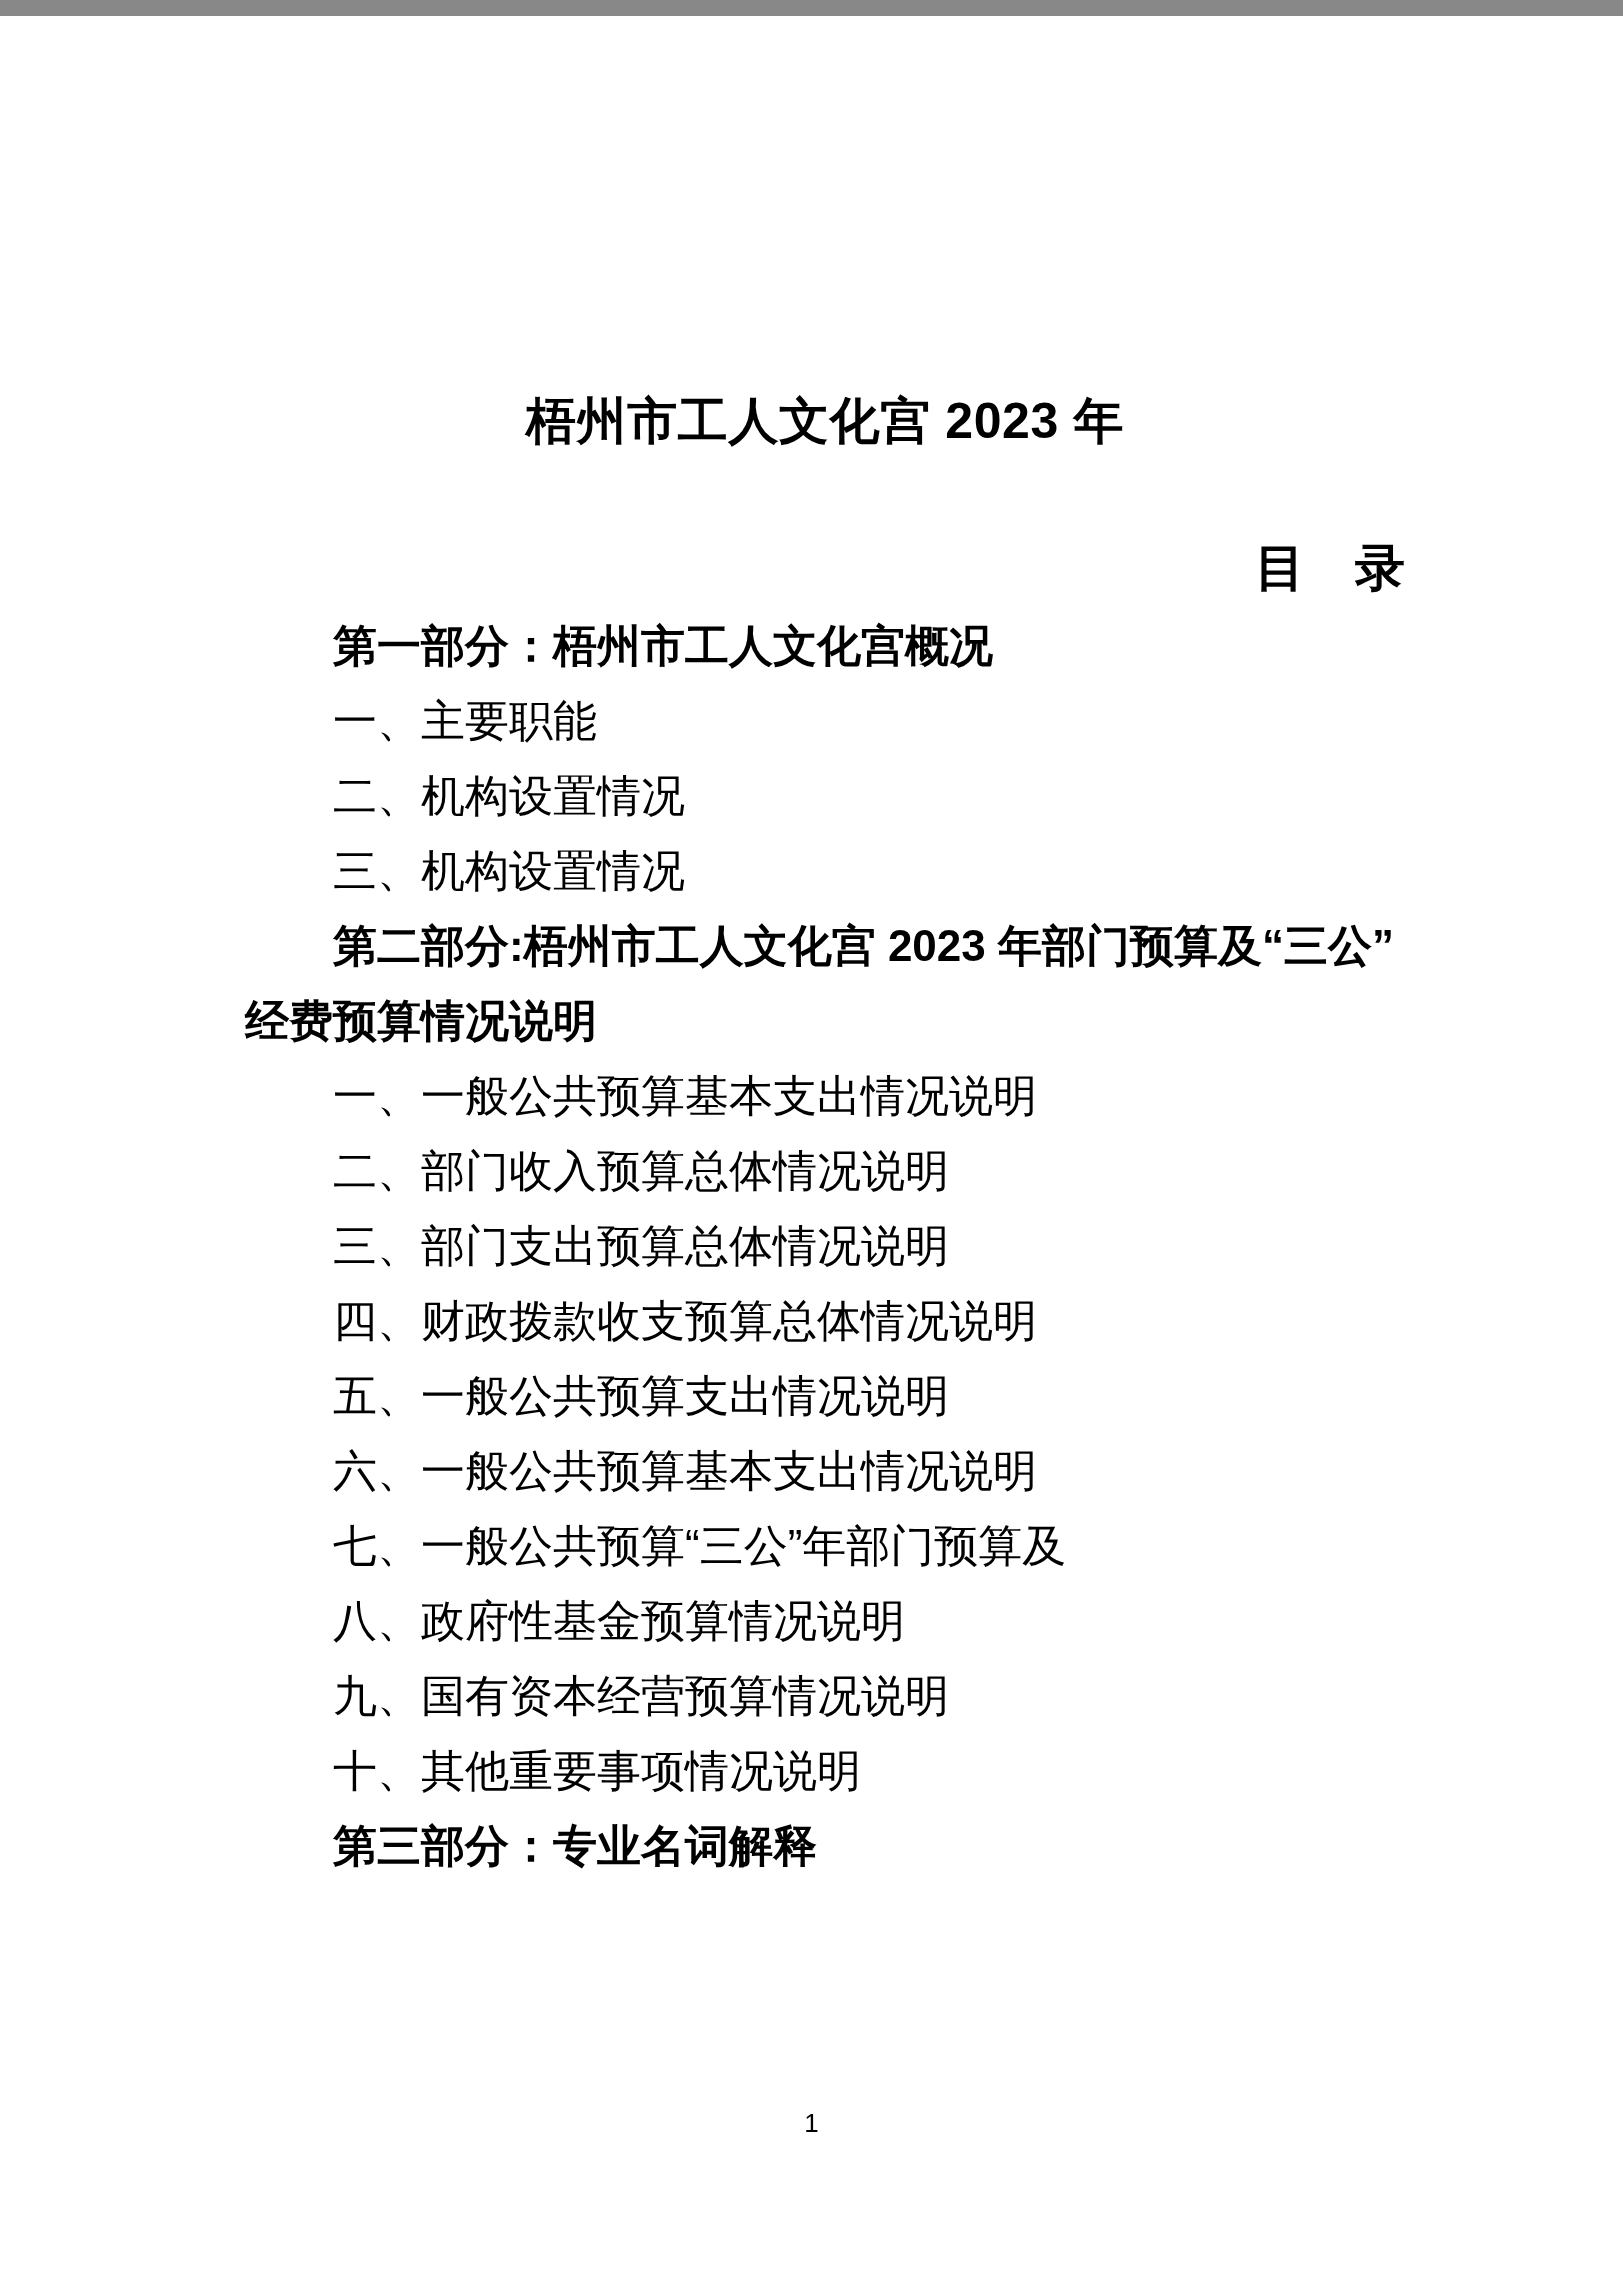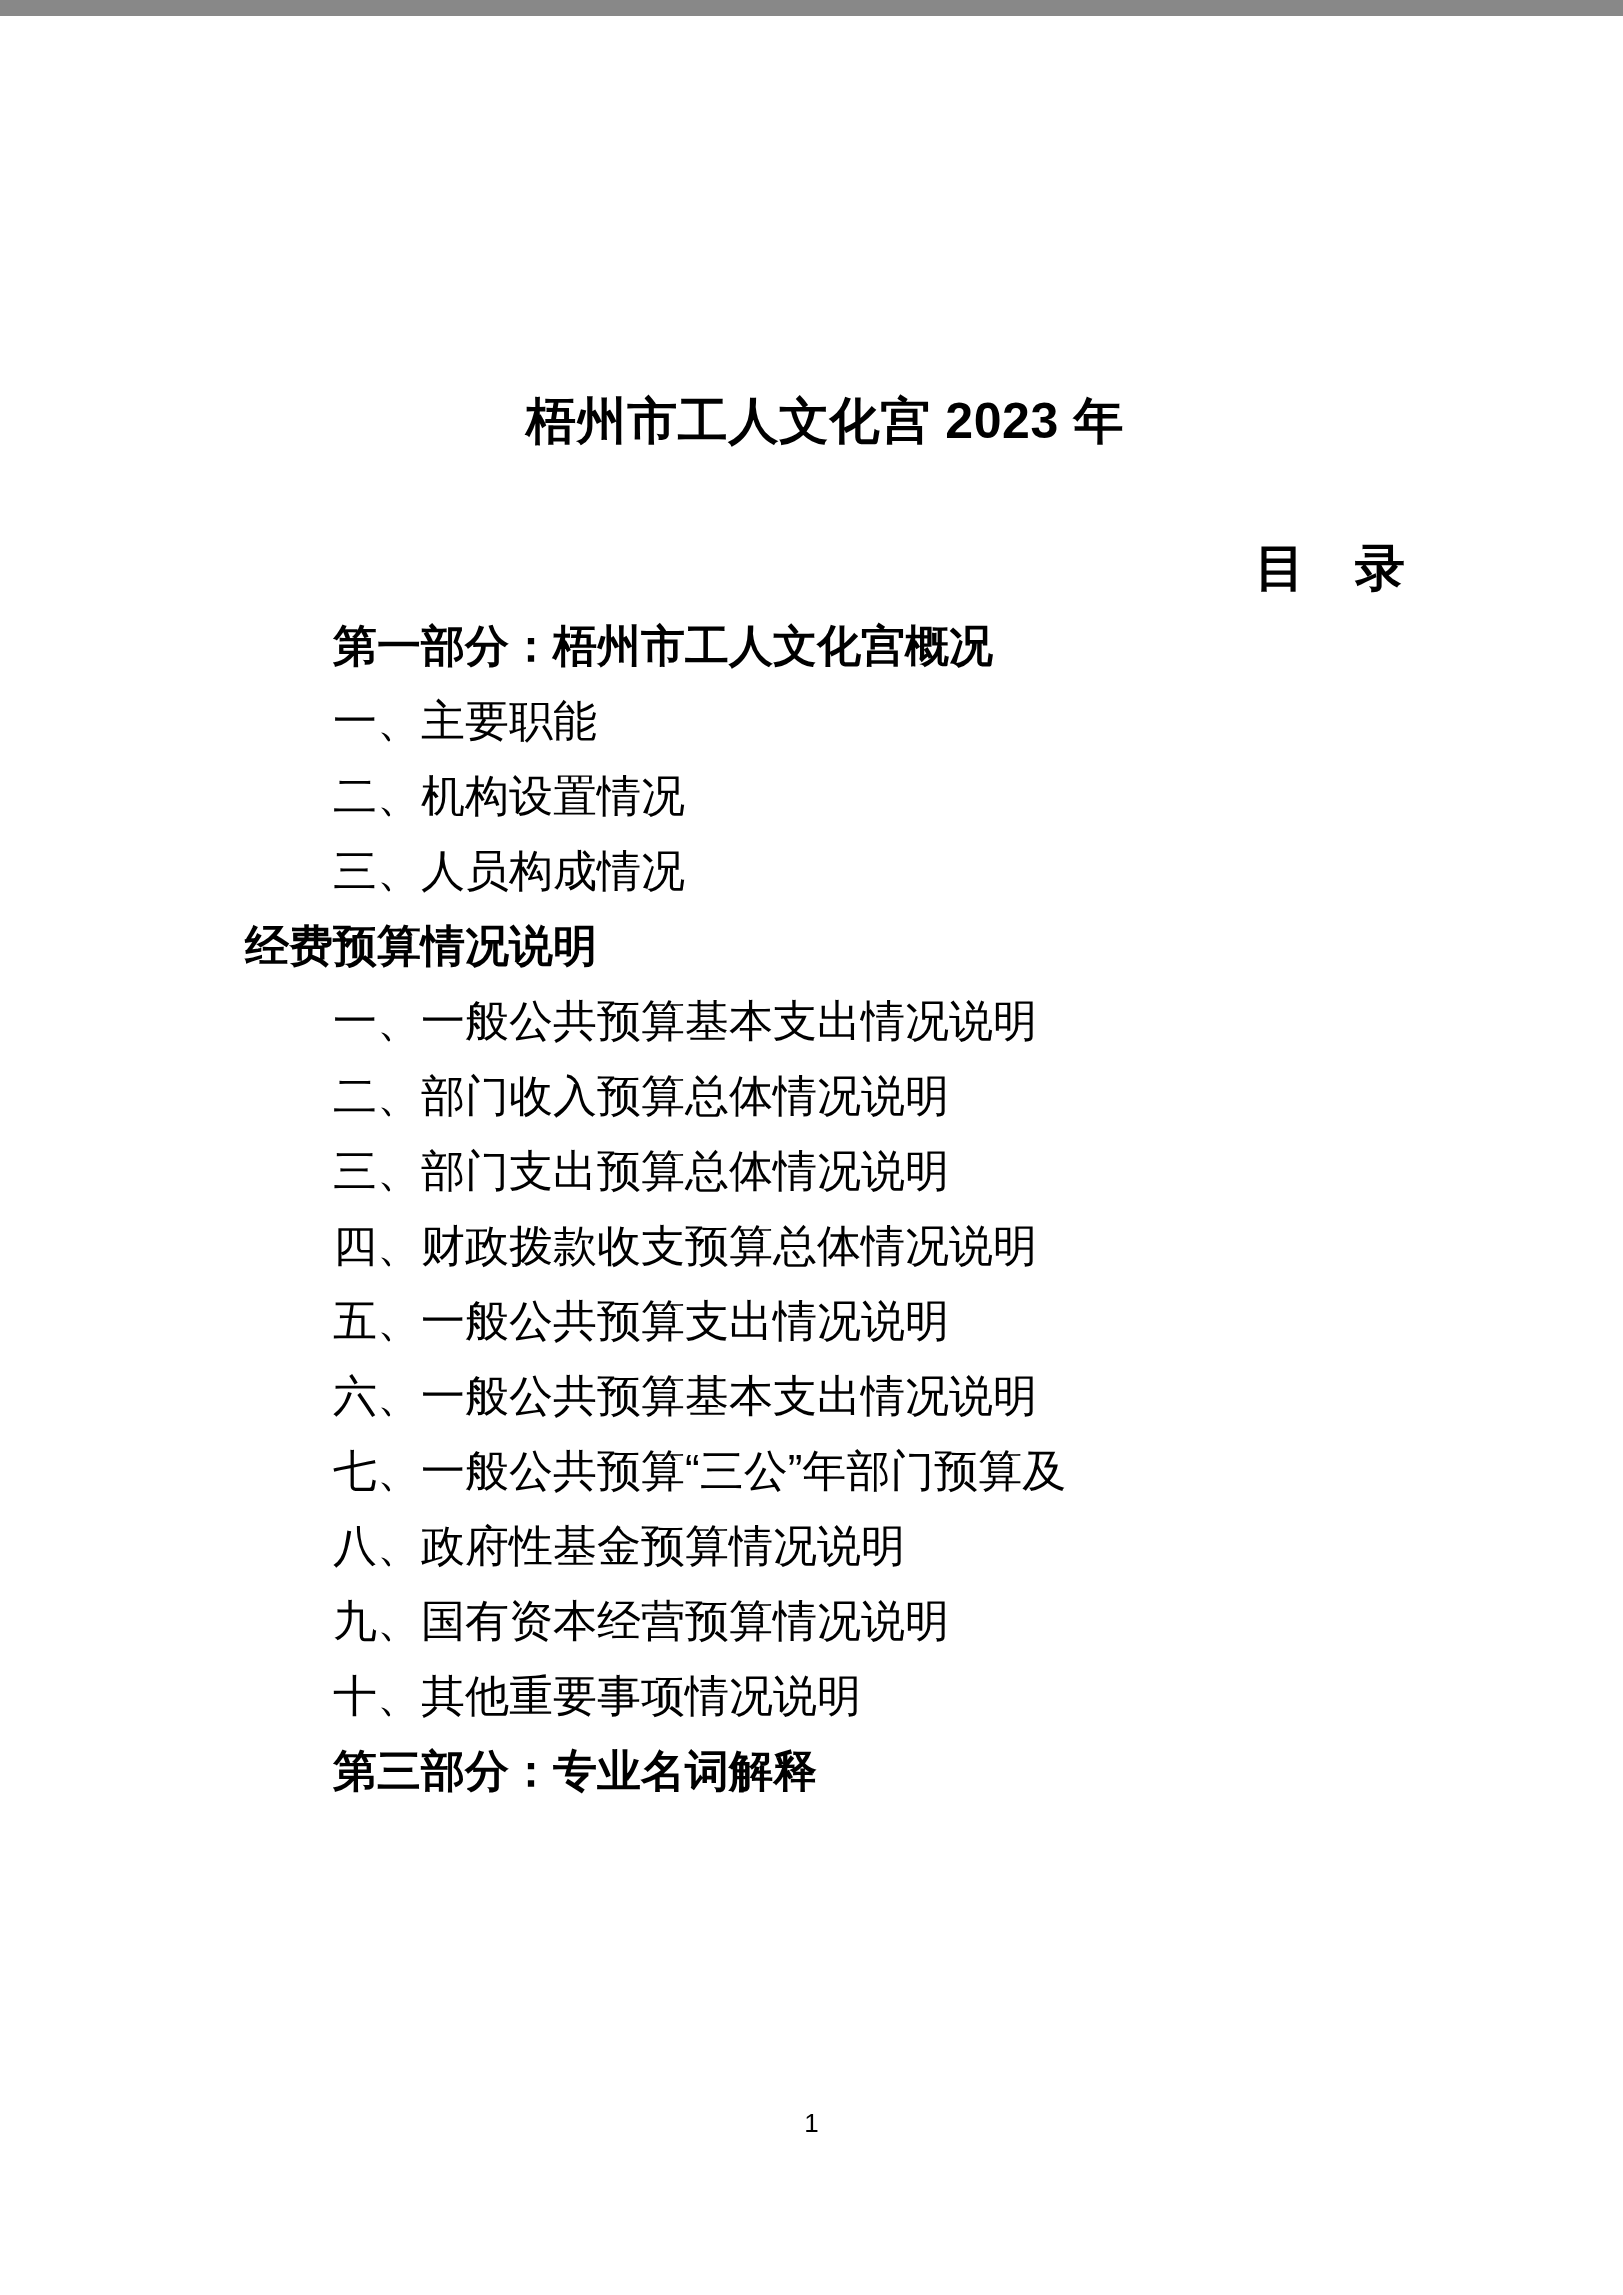--- a/index.html
+++ b/index.html
@@ -69,21 +69,22 @@
 
 <div class="page">
   <h1 class="doc-title">梧州市工人文化宫 2023 年</h1>
 
   <h2 class="toc-heading">目　录</h2>
 
   <div class="toc-list" id="toc-list">
       <p class="toc-line bold indent">第一部分：梧州市工人文化宫概况</p>
       <p class="toc-line indent">一、主要职能</p>
       <p class="toc-line indent">二、机构设置情况</p>
-      <p class="toc-line indent">三、人员构成情况</p>
+      <p class="toc-line indent">三、机构设置情况</p>
+      <p class="toc-line bold indent">第二部分:梧州市工人文化宫 2023 年部门预算及“三公”</p>
       <p class="toc-line bold">经费预算情况说明</p>
       <p class="toc-line indent">一、一般公共预算基本支出情况说明</p>
       <p class="toc-line indent">二、部门收入预算总体情况说明</p>
       <p class="toc-line indent">三、部门支出预算总体情况说明</p>
       <p class="toc-line indent">四、财政拨款收支预算总体情况说明</p>
       <p class="toc-line indent">五、一般公共预算支出情况说明</p>
       <p class="toc-line indent">六、一般公共预算基本支出情况说明</p>
       <p class="toc-line indent">七、一般公共预算“三公”年部门预算及</p>
       <p class="toc-line indent">八、政府性基金预算情况说明</p>
       <p class="toc-line indent">九、国有资本经营预算情况说明</p>

